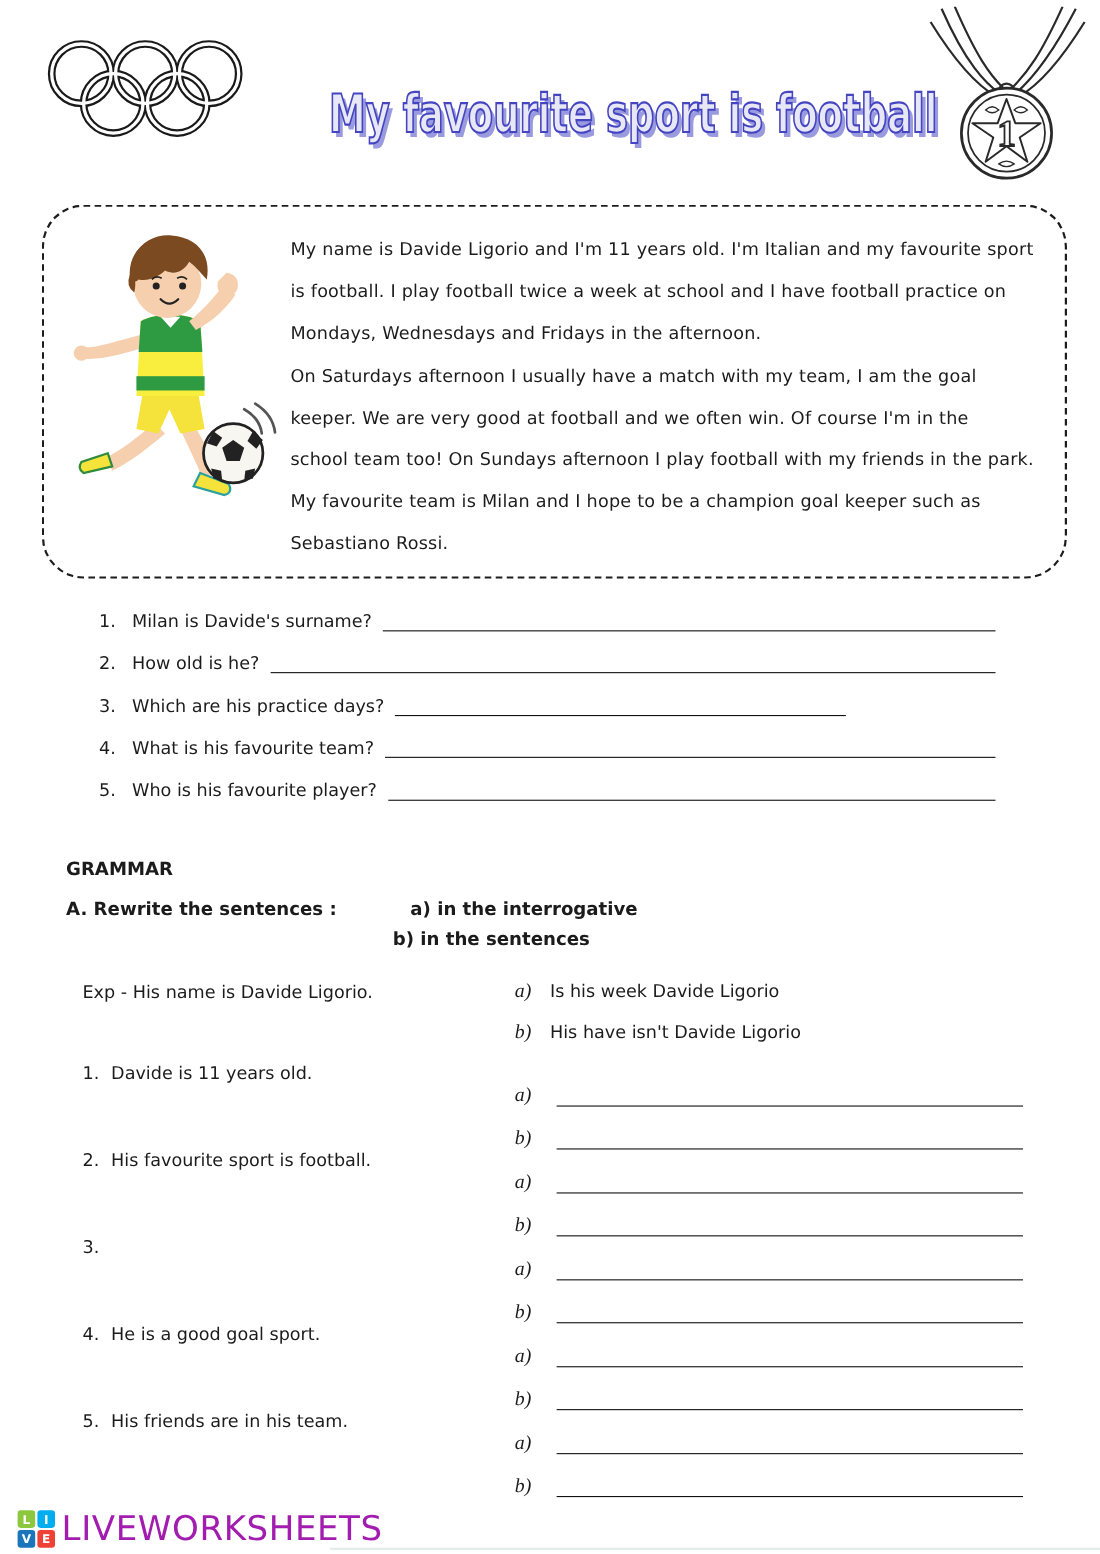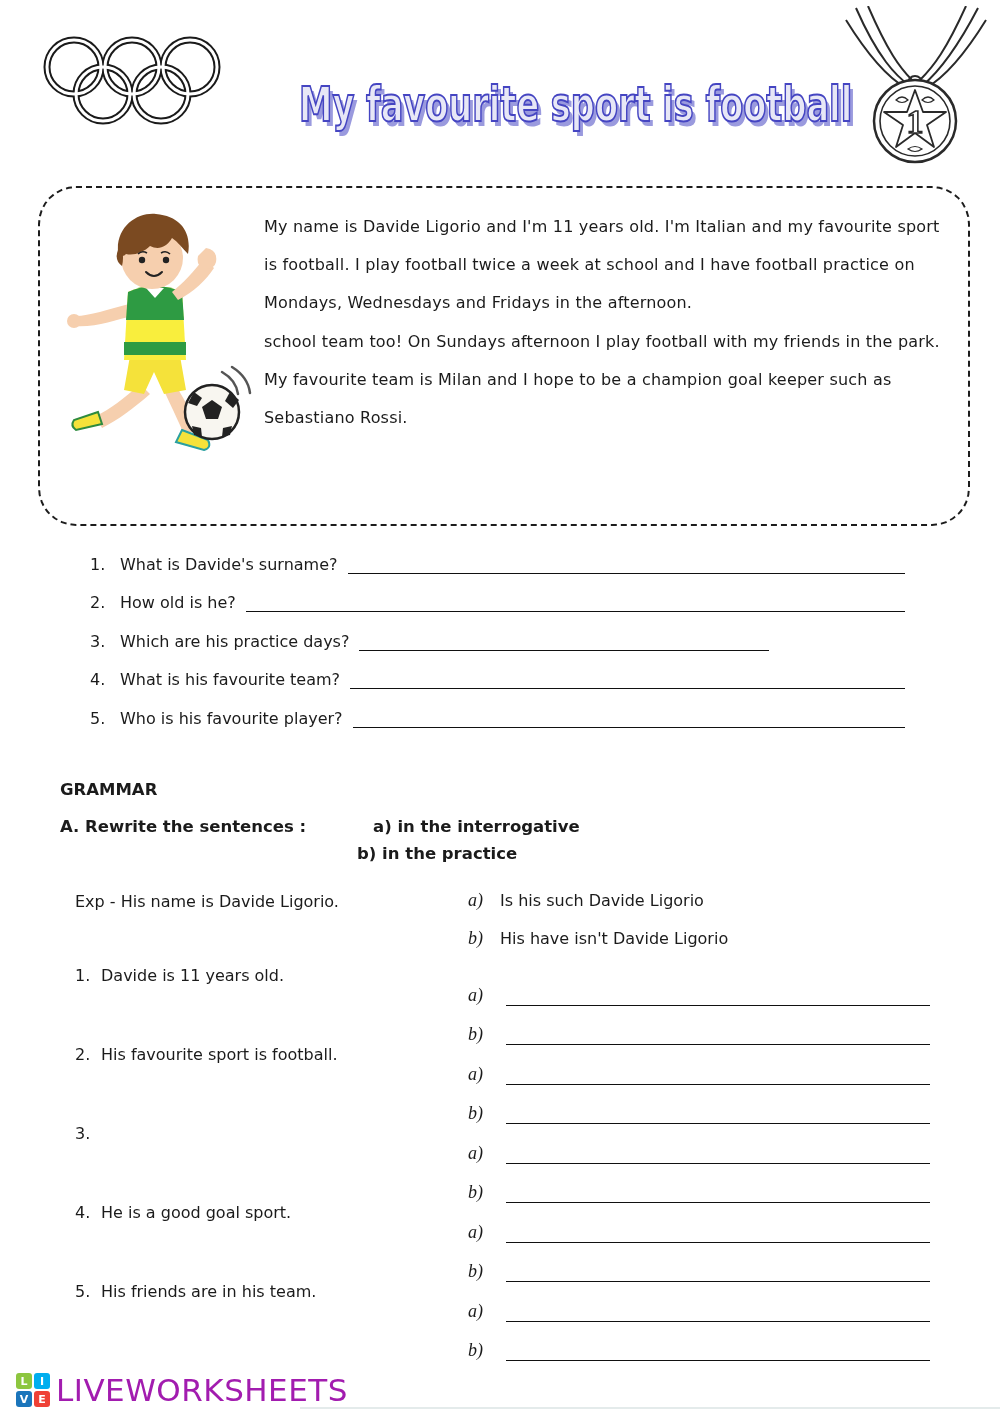--- a/index.html
+++ b/index.html
@@ -155,30 +155,32 @@
       <path d="M158,196 l10,7 -4,12 -12,0 -4,-12 Z" fill="#222"></path>
       <path d="M140,188 l8,6 -5,8 -9,-3 Z" fill="#222"></path>
       <path d="M176,188 l9,8 -6,8 -8,-7 Z" fill="#222"></path>
       <path d="M138,222 l9,2 1,9 -8,-2 Z" fill="#222"></path>
       <path d="M178,222 l-9,2 -1,9 8,-2 Z" fill="#222"></path>
     </svg>
     <div id="passage-text">
       <div class="p-line">My name is Davide Ligorio and I'm 11 years old. I'm Italian and my favourite sport</div>
       <div class="p-line">is football. I play football twice a week at school and I have football practice on</div>
       <div class="p-line">Mondays, Wednesdays and Fridays in the afternoon.</div>
+      <div class="p-line">On Saturdays afternoon I usually have a match with my team, I am the goal</div>
+      <div class="p-line">keeper. We are very good at football and we often win. Of course I'm in the</div>
       <div class="p-line">school team too! On Sundays afternoon I play football with my friends in the park.</div>
       <div class="p-line">My favourite team is Milan and I hope to be a champion goal keeper such as</div>
       <div class="p-line">Sebastiano Rossi.</div>
     </div>
   </div>
 
   <div id="questions">
     <div class="q-row">
       <span class="q-num">1.</span>
-      <span class="q-text">What is Davide's surname?</span>
+      <span class="q-text">Milan is Davide's surname?</span>
       <span class="q-blank"></span>
     </div>
     <div class="q-row">
       <span class="q-num">2.</span>
       <span class="q-text">How old is he?</span>
       <span class="q-blank"></span>
     </div>
     <div class="q-row q3">
       <span class="q-num">3.</span>
       <span class="q-text">Which are his practice days?</span>
@@ -192,28 +194,28 @@
     <div class="q-row">
       <span class="q-num">5.</span>
       <span class="q-text">Who is his favourite player?</span>
       <span class="q-blank"></span>
     </div>
   </div>
 
   <div id="grammar-heading">GRAMMAR</div>
   <div id="grammar-instruction">A. Rewrite the sentences :</div>
   <div id="grammar-option-a">a) in the interrogative</div>
-  <div id="grammar-option-b">b) in the practice</div>
+  <div id="grammar-option-b">b) in the sentences</div>
 
   <div id="example">
     <div id="example-prompt">Exp - His name is Davide Ligorio.</div>
     <div class="ex-col">
       <div class="ex-row">
         <span class="marker">a)</span>
-        <span class="ex-answer">Is his such Davide Ligorio</span>
+        <span class="ex-answer">Is his week Davide Ligorio</span>
       </div>
       <div class="ex-row">
         <span class="marker">b)</span>
         <span class="ex-answer">His have isn't Davide Ligorio</span>
       </div>
     </div>
   </div>
 
   <div id="grammar-items">
 

